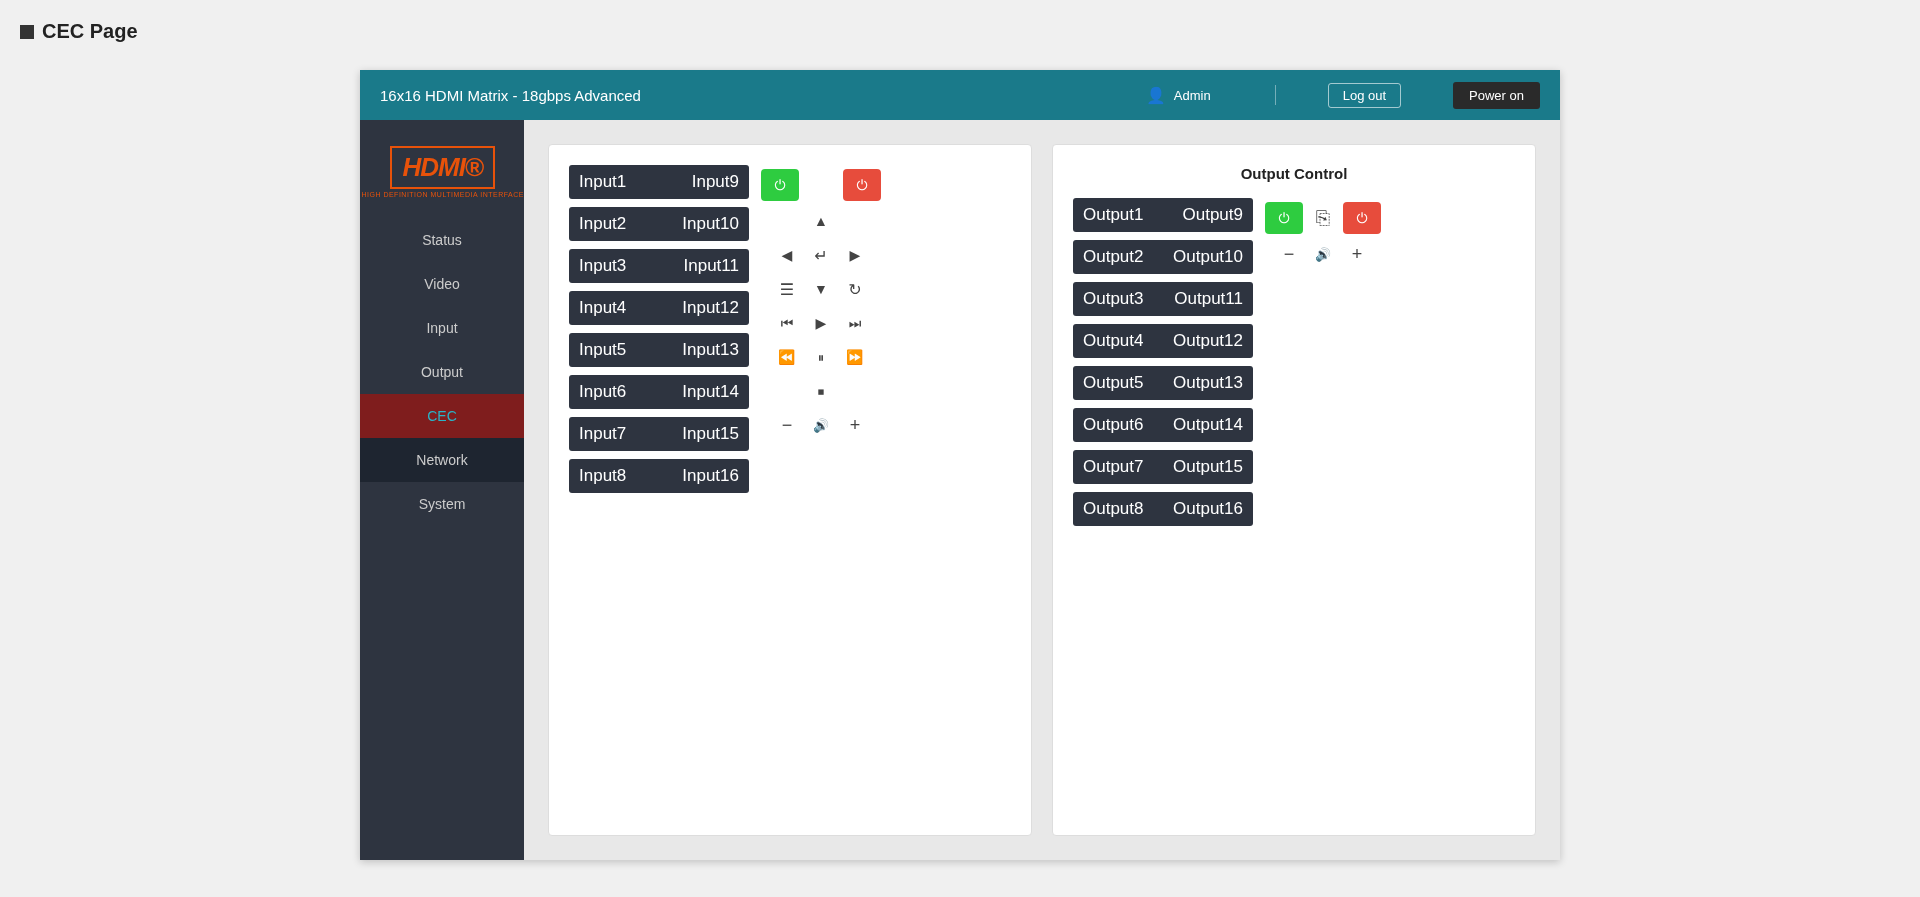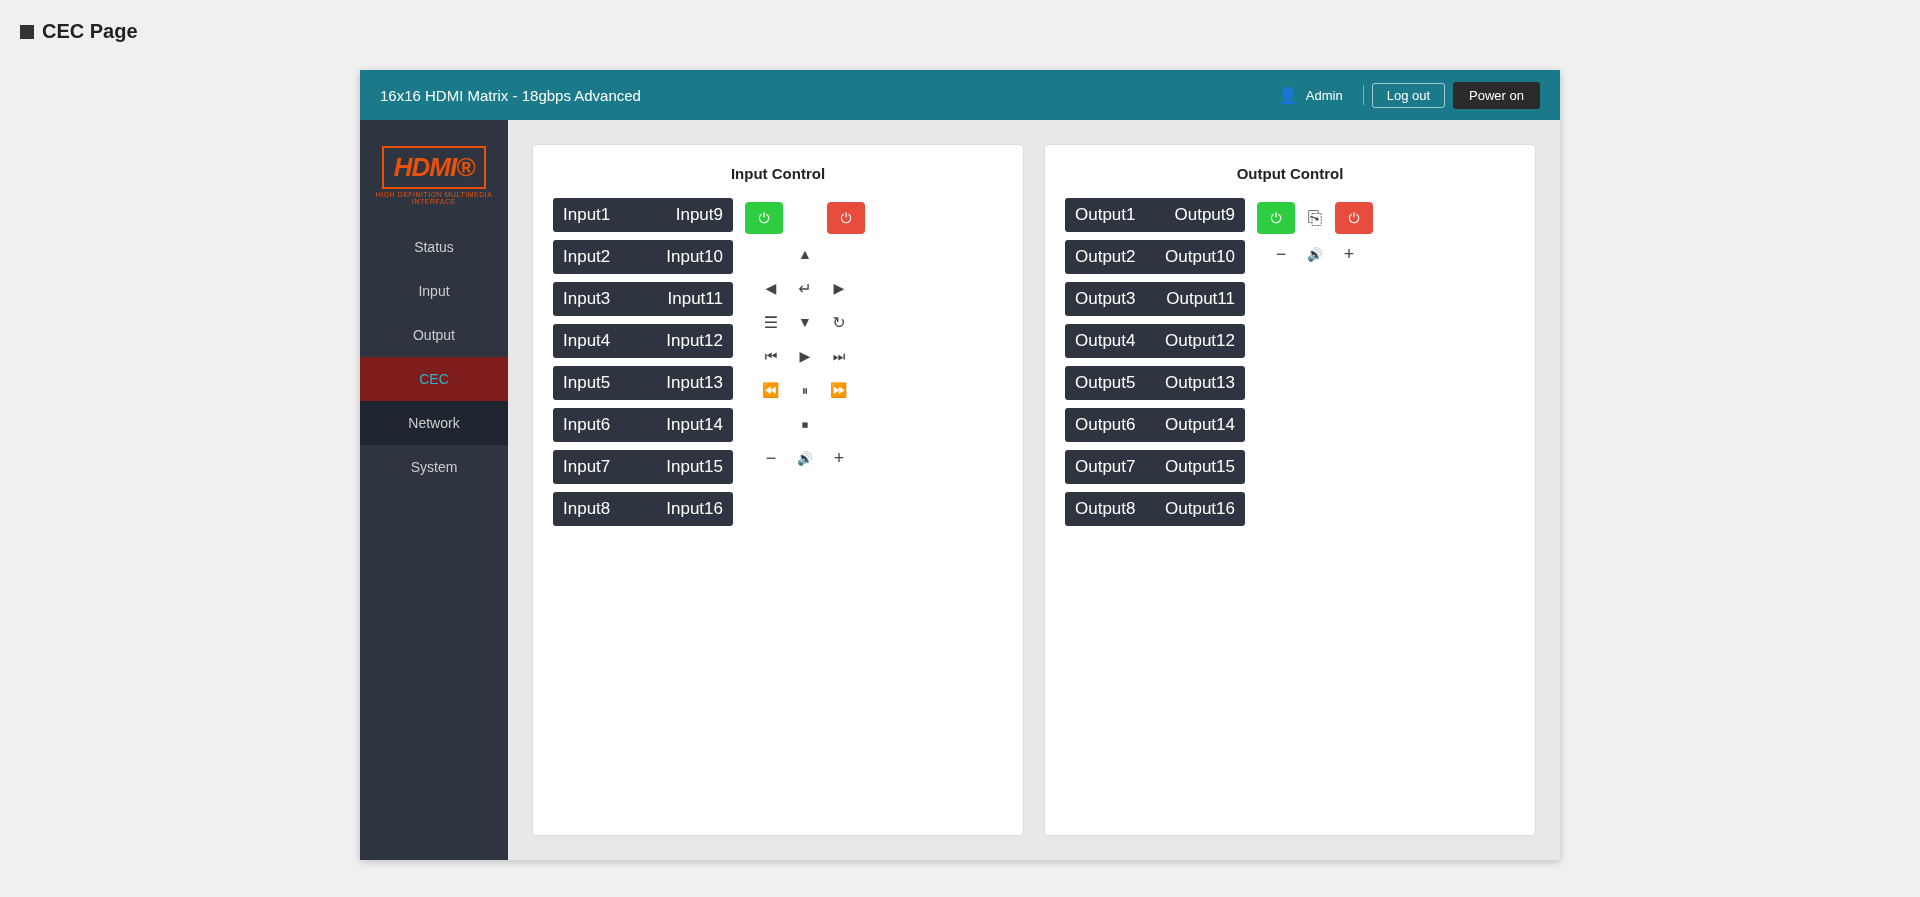--- a/index.html
+++ b/index.html
@@ -37,20 +37,21 @@
     }
 
     
     .app-header {
       background: #1a7a8a;
       color: white;
       display: flex;
       align-items: center;
       padding: 0 20px;
       height: 50px;
+      gap: 44px;
     }
     .app-header-title {
       flex: 1;
       font-size: 15px;
     }
     .app-header-user {
       display: flex;
       align-items: center;
       gap: 8px;
       margin-right: 12px;
@@ -87,25 +88,25 @@
 
     
     .app-body {
       display: flex;
       flex: 1;
       min-height: 740px;
     }
 
     
     .sidebar {
-      width: 148px;
+      width: 164px;
       background: #2e3440;
       display: flex;
       flex-direction: column;
-      align-items: center;
+      align-items: flex-end;
       padding-top: 10px;
     }
     .logo-area {
       padding: 16px 0 20px;
       text-align: center;
     }
     .hdmi-logo {
       color: #e8520a;
       font-size: 26px;
       font-weight: 900;
@@ -296,40 +297,42 @@
 
     <div class="sidebar">
       <div class="logo-area">
         <div class="hdmi-logo">HDMI®</div>
         <div class="hdmi-sub">HIGH DEFINITION MULTIMEDIA INTERFACE</div>
       </div>
       <div class="nav-item">
         <span>Status</span>
       </div>
       <div class="nav-item">
+        <span>Video</span>
+      </div>
+      <div class="nav-item">
         <span>Input</span>
       </div>
       <div class="nav-item">
         <span>Output</span>
       </div>
       <div class="nav-item active">
         <span>CEC</span>
       </div>
       <div class="nav-item active-bg">
         <span>Network</span>
       </div>
       <div class="nav-item">
         <span>System</span>
       </div>
     </div>
 
     <div class="main-content">
 
       <div class="control-panel">
-        <div class="panel-title">Input Control</div>
         <div class="panel-body">
 
           <div class="input-buttons">
             <button class="input-btn">
               <span>Input1</span>
               <span>Input9</span>
             </button>
             <button class="input-btn">
               <span>Input2</span>
               <span>Input10</span>

